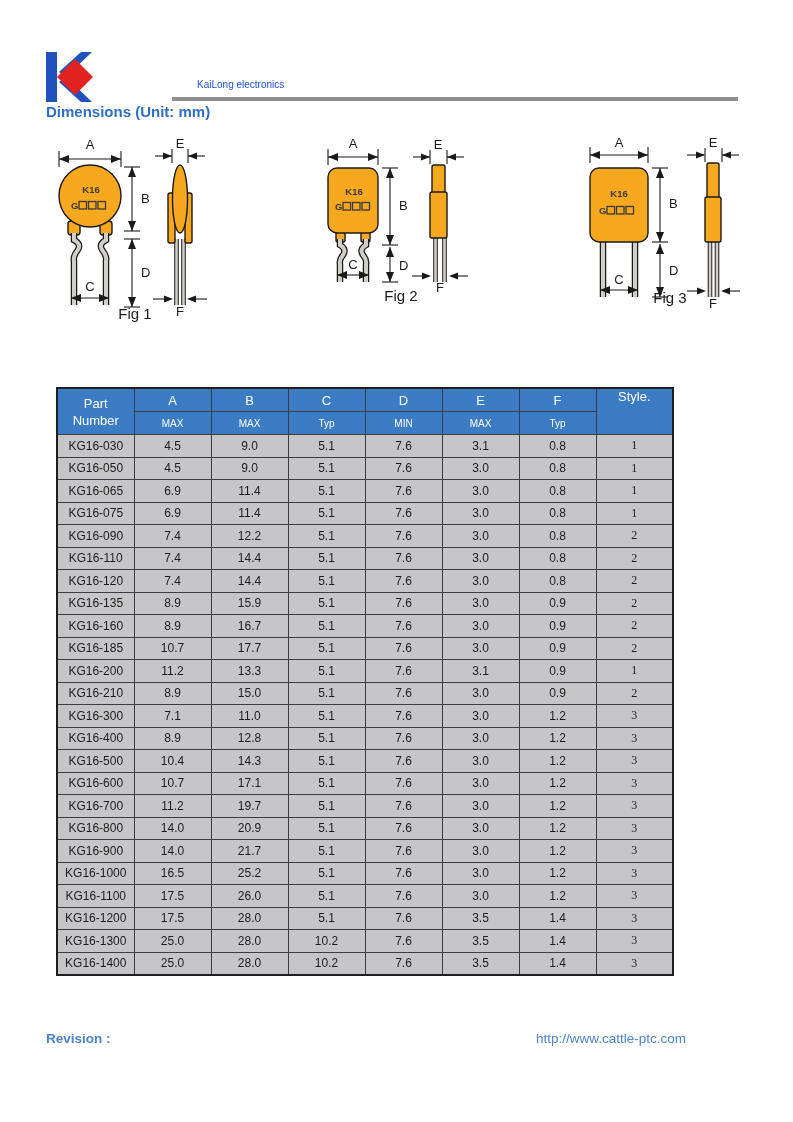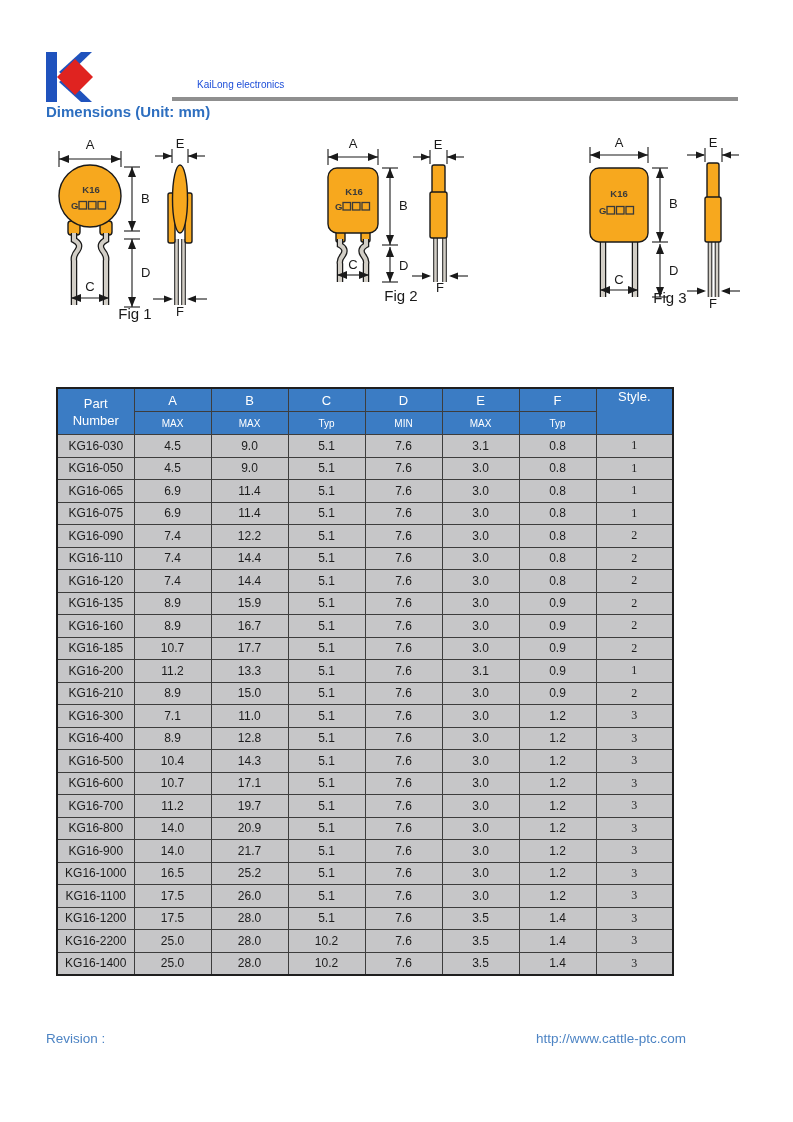--- a/index.html
+++ b/index.html
@@ -37,21 +37,21 @@
   .dim-table th,.dim-table td{border:1px solid #3d3d3d;text-align:center;padding:0;}
   .dim-table thead th{background:#3b7cc4;color:#ffffff;font-weight:normal;
                       font-size:13px;height:22px;}
   .dim-table thead .sub-row th{font-size:10px;height:22px;}
   .part-th div{line-height:17px;}
   .style-th{vertical-align:top;padding-top:3px;}
   .dim-table td{background:#c6c6c8;font-size:12px;color:#1c1c1c;height:21.5px;}
   .dim-table td.style-cell{font-family:"Liberation Serif",serif;font-size:12px;}
 
   
-  .footer-rev{position:absolute;left:46px;top:1031px;font-size:13.5px;color:#4d84c4;}
+  .footer-rev{position:absolute;left:46px;top:1031px;font-size:13.5px;color:#4d84c4;font-weight:bold;}
   .footer-url{position:absolute;left:536px;top:1031px;font-size:13.5px;color:#4d84c4;
               text-decoration:none;text-align:center;}
 </style>
 </head>
 <body>
 
 <div class="page">
 
   <svg class="logo" width="54" height="54" viewBox="0 0 54 54">
     <rect x="2" y="2" width="11" height="50" fill="#1f52bd"></rect>
@@ -545,21 +545,21 @@
       <td>17.5</td>
       <td>28.0</td>
       <td>5.1</td>
       <td>7.6</td>
       <td>3.5</td>
       <td>1.4</td>
       <td class="style-cell">3</td>
     </tr>
 
     <tr>
-      <td>KG16-2200</td>
+      <td>KG16-1300</td>
       <td>25.0</td>
       <td>28.0</td>
       <td>10.2</td>
       <td>7.6</td>
       <td>3.5</td>
       <td>1.4</td>
       <td class="style-cell">3</td>
     </tr>
 
     <tr>

